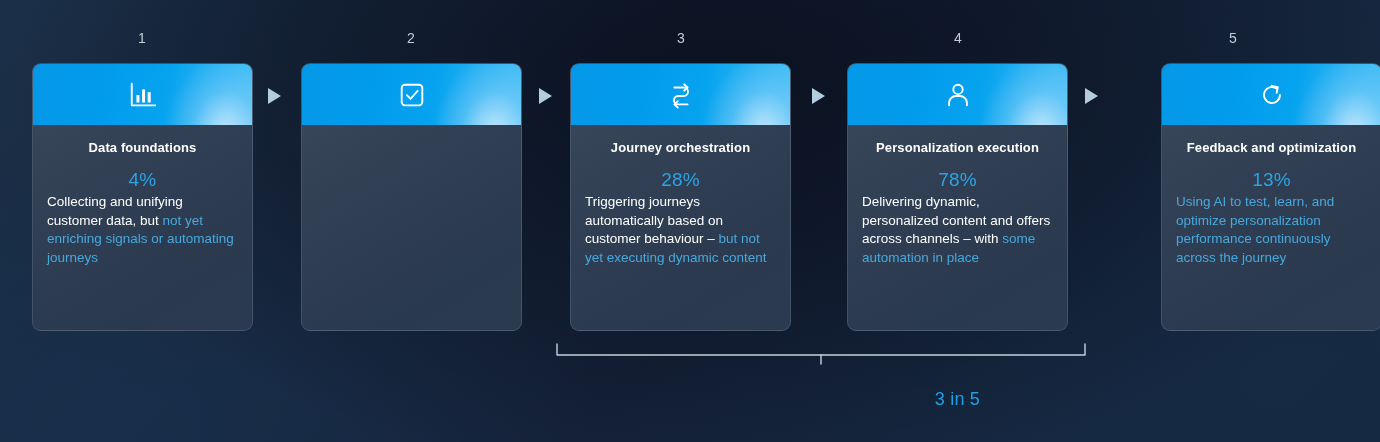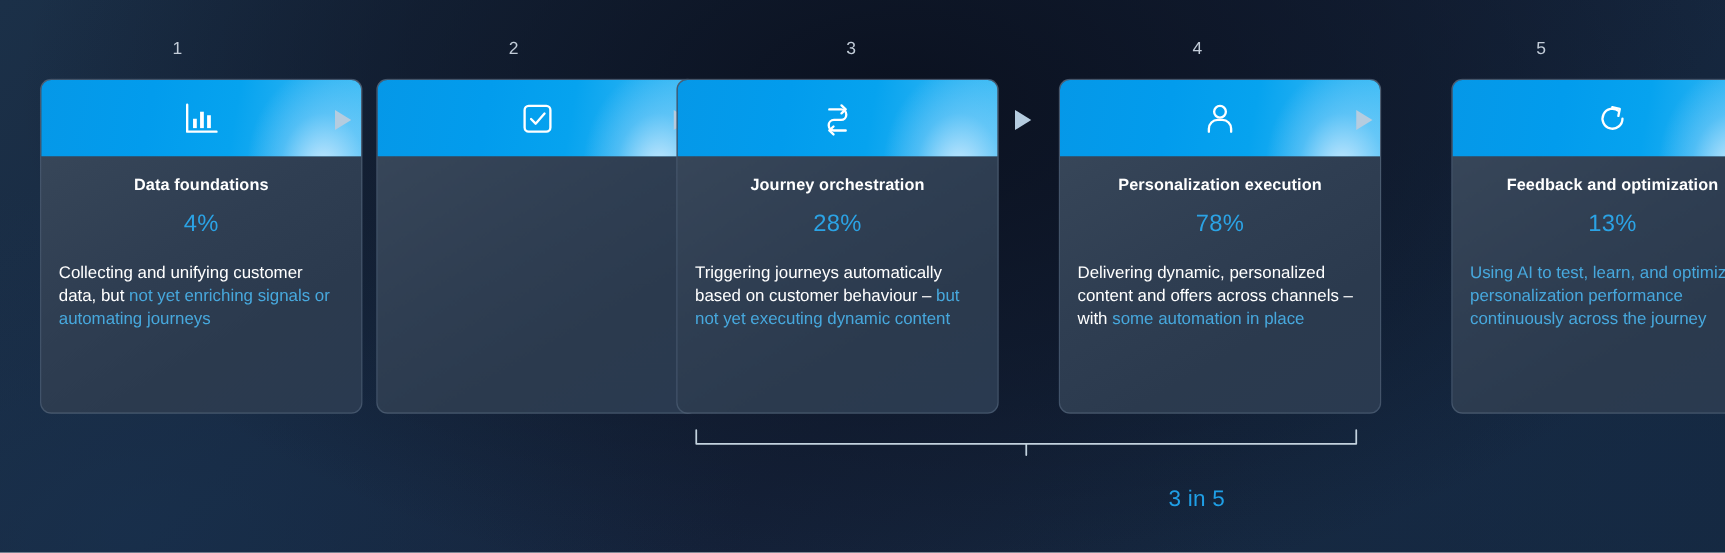--- a/index.html
+++ b/index.html
@@ -32,21 +32,21 @@
     font-size: 14px;
     color: #c2ccd8;
     letter-spacing: 0.3px;
     line-height: 20px;
   }
 
   
   .card {
     position: absolute;
     top: 63px;
-    width: 258px;
+    width: 221px;
     height: 268px;
     border-radius: 9px;
     overflow: hidden;
     border: 1px solid rgba(150,175,200,0.22);
     box-sizing: border-box;
     background:
       linear-gradient(150deg, #3b4a5c 0%, #354457 22%, #2f3e52 48%, #2b3a4e 72%, #2a3a50 100%);
   }
   .card-head {
     position: relative;
@@ -80,21 +80,21 @@
   }
   .card-pct {
     margin-top: 13px;
     font-size: 19px;
     color: #2ba3e5;
     text-align: center;
     line-height: 22px;
     letter-spacing: 0.2px;
   }
   .card-desc {
-    margin-top: 18px;
+    margin-top: 2px;
     font-size: 13.5px;
     line-height: 18.5px;
     color: #ffffff;
     text-align: left;
   }
   .card-desc .hl {
     color: #47a8dd;
   }
   .card-desc.all-hl {
     color: #47a8dd;
@@ -164,21 +164,21 @@
     <div class="card-head">
       <svg class="ico" viewBox="0 0 32 32">
         <rect x="5" y="5" width="22" height="22" rx="3.5" fill="none" stroke="#ffffff" stroke-width="2"></rect>
         <path d="M10.5 16.2 L14.4 20.2 L22 11.6" fill="none" stroke="#ffffff" stroke-width="2" stroke-linecap="round" stroke-linejoin="round"></path>
       </svg>
     </div>
   </div>
 
   <div class="arrow" style="left:539px"></div>
 
-  <div class="card" style="left:541px">
+  <div class="card" style="left:570px">
     <div class="card-head">
       <svg class="ico" viewBox="0 0 32 32">
         <path d="M9 8 H19 a4.5 4.5 0 0 1 0 9 H13 a4.5 4.5 0 0 0 0 9 H23" fill="none" stroke="#ffffff" stroke-width="2" stroke-linecap="round" stroke-linejoin="round"></path>
         <path d="M19.4 4.6 L23 8 L19.4 11.4" fill="none" stroke="#ffffff" stroke-width="2" stroke-linecap="round" stroke-linejoin="round"></path>
         <path d="M12.6 22.6 L9 26 L12.6 29.4" fill="none" stroke="#ffffff" stroke-width="2" stroke-linecap="round" stroke-linejoin="round"></path>
       </svg>
     </div>
     <div class="card-body">
       <div class="card-title">Journey orchestration</div>
       <div class="card-pct">28%</div>

